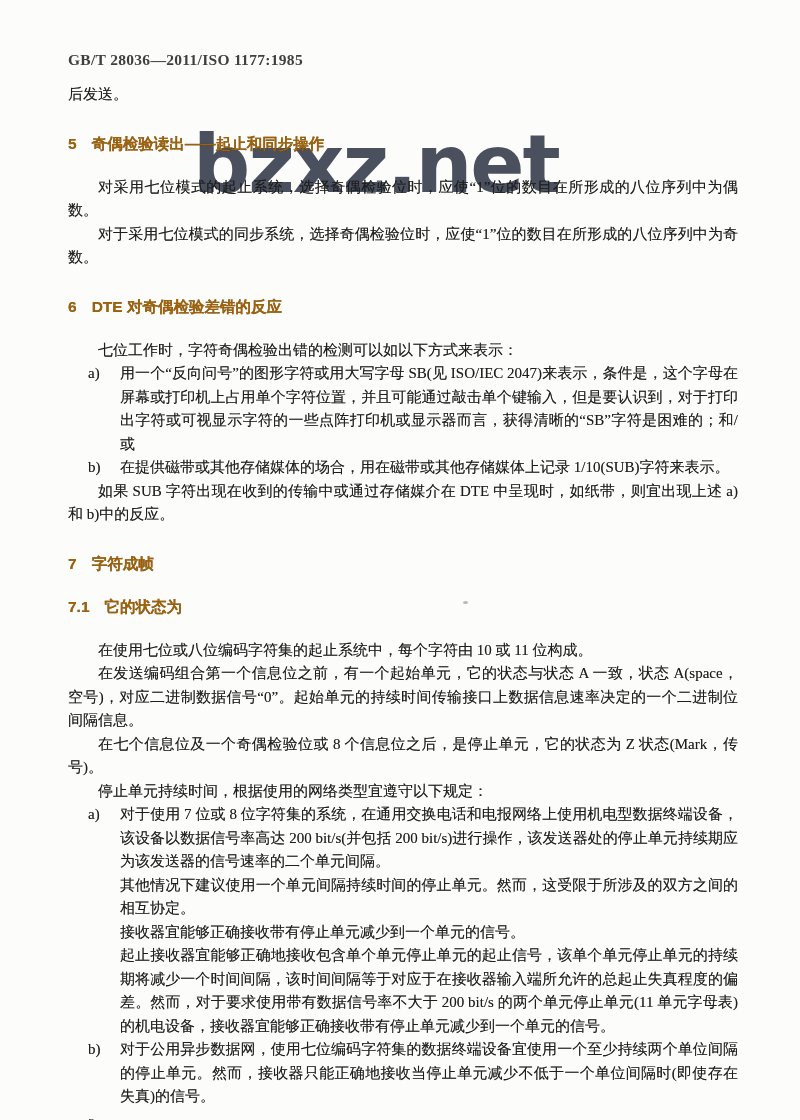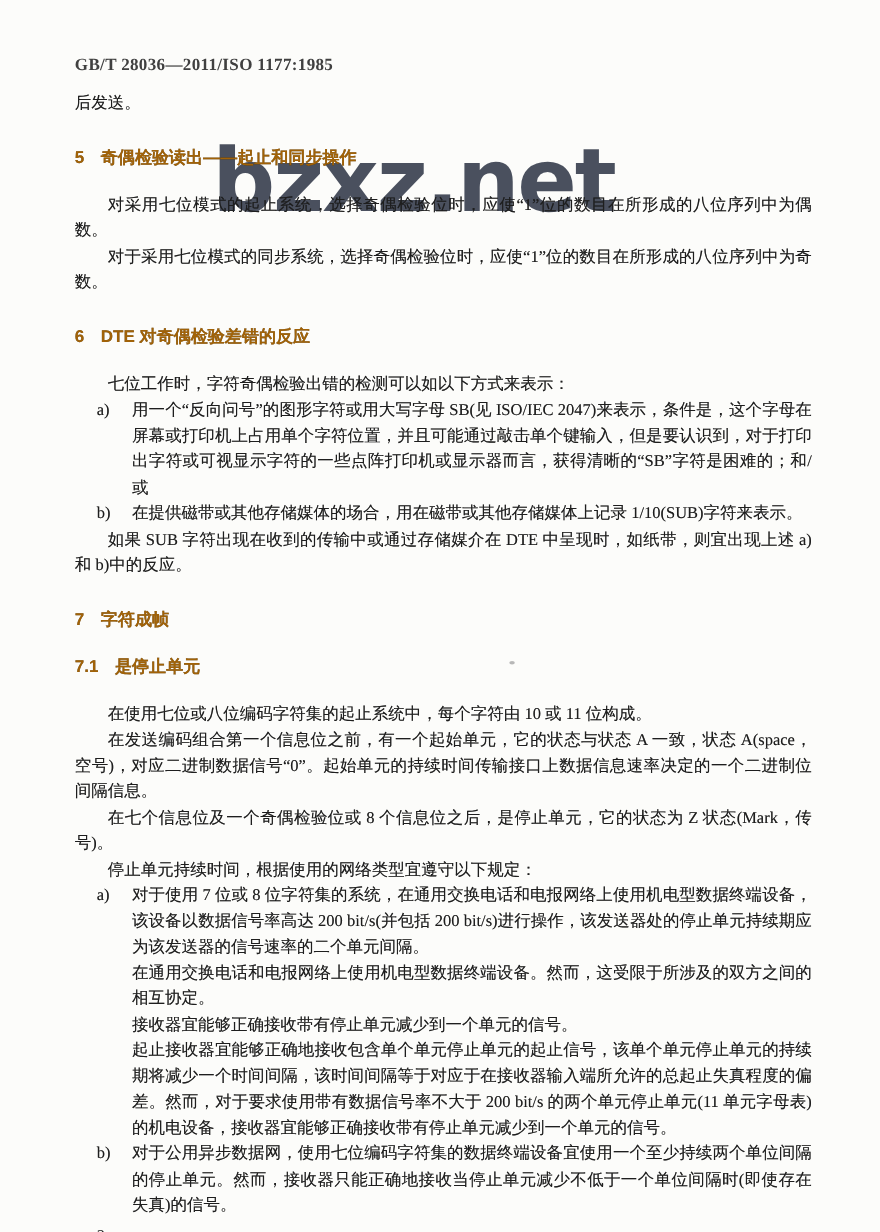--- a/index.html
+++ b/index.html
@@ -122,33 +122,33 @@
         <span class="list-body">在提供磁带或其他存储媒体的场合，用在磁带或其他存储媒体上记录 1/10(SUB)字符来表示。</span>
       </div>
       <p class="para">如果 SUB 字符出现在收到的传输中或通过存储媒介在 DTE 中呈现时，如纸带，则宜出现上述 a)和 b)中的反应。</p>
     </div>
 
     <div class="heading h-l1">
       <span class="num">7</span><span>字符成帧</span>
     </div>
 
     <div class="heading h-l2">
-      <span class="num">7.1</span><span>是停止单元</span>
+      <span class="num">7.1</span><span>它的状态为</span>
     </div>
 
     <div class="body-text sect-block">
       <p class="para">在使用七位或八位编码字符集的起止系统中，每个字符由 10 或 11 位构成。</p>
       <p class="para">在发送编码组合第一个信息位之前，有一个起始单元，它的状态与状态 A 一致，状态 A(space，空号)，对应二进制数据信号“0”。起始单元的持续时间传输接口上数据信息速率决定的一个二进制位间隔信息。</p>
       <p class="para">在七个信息位及一个奇偶检验位或 8 个信息位之后，是停止单元，它的状态为 Z 状态(Mark，传号)。</p>
       <p class="para">停止单元持续时间，根据使用的网络类型宜遵守以下规定：</p>
       <div class="list-item">
         <span class="list-label">a)</span>
         <span class="list-body">
           <p class="para-flush">对于使用 7 位或 8 位字符集的系统，在通用交换电话和电报网络上使用机电型数据终端设备，该设备以数据信号率高达 200 bit/s(并包括 200 bit/s)进行操作，该发送器处的停止单元持续期应为该发送器的信号速率的二个单元间隔。</p>
-          <p class="para-flush">在通用交换电话和电报网络上使用机电型数据终端设备。然而，这受限于所涉及的双方之间的相互协定。</p>
+          <p class="para-flush">其他情况下建议使用一个单元间隔持续时间的停止单元。然而，这受限于所涉及的双方之间的相互协定。</p>
           <p class="para-flush">接收器宜能够正确接收带有停止单元减少到一个单元的信号。</p>
           <p class="para-flush">起止接收器宜能够正确地接收包含单个单元停止单元的起止信号，该单个单元停止单元的持续期将减少一个时间间隔，该时间间隔等于对应于在接收器输入端所允许的总起止失真程度的偏差。然而，对于要求使用带有数据信号率不大于 200 bit/s 的两个单元停止单元(11 单元字母表)的机电设备，接收器宜能够正确接收带有停止单元减少到一个单元的信号。</p>
         </span>
       </div>
       <div class="list-item">
         <span class="list-label">b)</span>
         <span class="list-body">对于公用异步数据网，使用七位编码字符集的数据终端设备宜使用一个至少持续两个单位间隔的停止单元。然而，接收器只能正确地接收当停止单元减少不低于一个单位间隔时(即使存在失真)的信号。</span>
       </div>
     </div>
 

